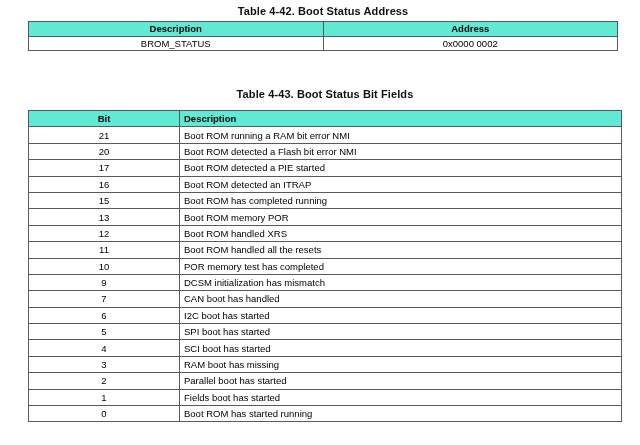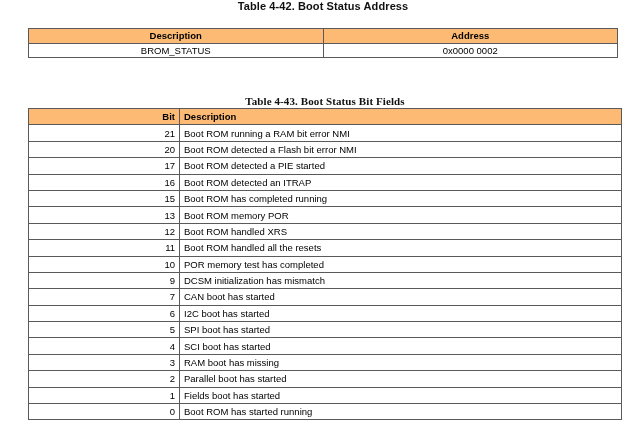--- a/index.html
+++ b/index.html
@@ -20,46 +20,46 @@
     height: 445px;
   }
   .tbl-title {
     font-size: 11px;
     font-weight: bold;
     text-align: center;
     color: #111111;
     letter-spacing: 0.1px;
   }
   #title-1 {
+    padding-top: 5px;
     margin-left: 28px;
     width: 590px;
-    margin-bottom: 16px;
+    margin-bottom: 4px;
   }
   #title-2 {
     margin-top: 37px;
     margin-left: 28px;
     width: 594px;
-    margin-bottom: 1px;
-    font-family: Liberation Serif, serif;
+    margin-bottom: 10px;
   }
   table {
     border-collapse: collapse;
     table-layout: fixed;
     border: 1.6px solid #4e4e50;
   }
   th, td {
     border: 1px solid #5a5a5c;
     font-size: 9.5px;
     padding: 0 4px;
     overflow: hidden;
     white-space: nowrap;
     vertical-align: middle;
   }
   th {
-    background: #fdba74;
+    background: #5eead4;
     font-weight: bold;
   }
   
   #table-442 {
     margin-left: 28px;
     width: 590px;
   }
   #table-442 th, #table-442 td {
     height: 13.5px;
     text-align: center;
@@ -68,21 +68,21 @@
   #table-442 col.c1 { width: 50%; }
   
   #table-443 {
     margin-left: 28px;
     width: 594px;
   }
   #table-443 th, #table-443 td {
     height: 15.4px;
   }
   #table-443 col.c0 { width: 151px; }
-  #table-443 th:nth-child(1), #table-443 td:nth-child(1) { text-align: right; }
+  #table-443 th:nth-child(1), #table-443 td:nth-child(1) { text-align: center; }
   #table-443 th:nth-child(2), #table-443 td:nth-child(2) { text-align: left; }
 </style>
 </head>
 <body>
 
 <div class="doc">
 
   <div id="title-1" class="tbl-title">Table 4-42. Boot Status Address</div>
 
   <table id="table-442">
@@ -153,21 +153,21 @@
         <tr>
           <td>10</td>
           <td>POR memory test has completed</td>
         </tr>
         <tr>
           <td>9</td>
           <td>DCSM initialization has mismatch</td>
         </tr>
         <tr>
           <td>7</td>
-          <td>CAN boot has started</td>
+          <td>CAN boot has handled</td>
         </tr>
         <tr>
           <td>6</td>
           <td>I2C boot has started</td>
         </tr>
         <tr>
           <td>5</td>
           <td>SPI boot has started</td>
         </tr>
         <tr>

